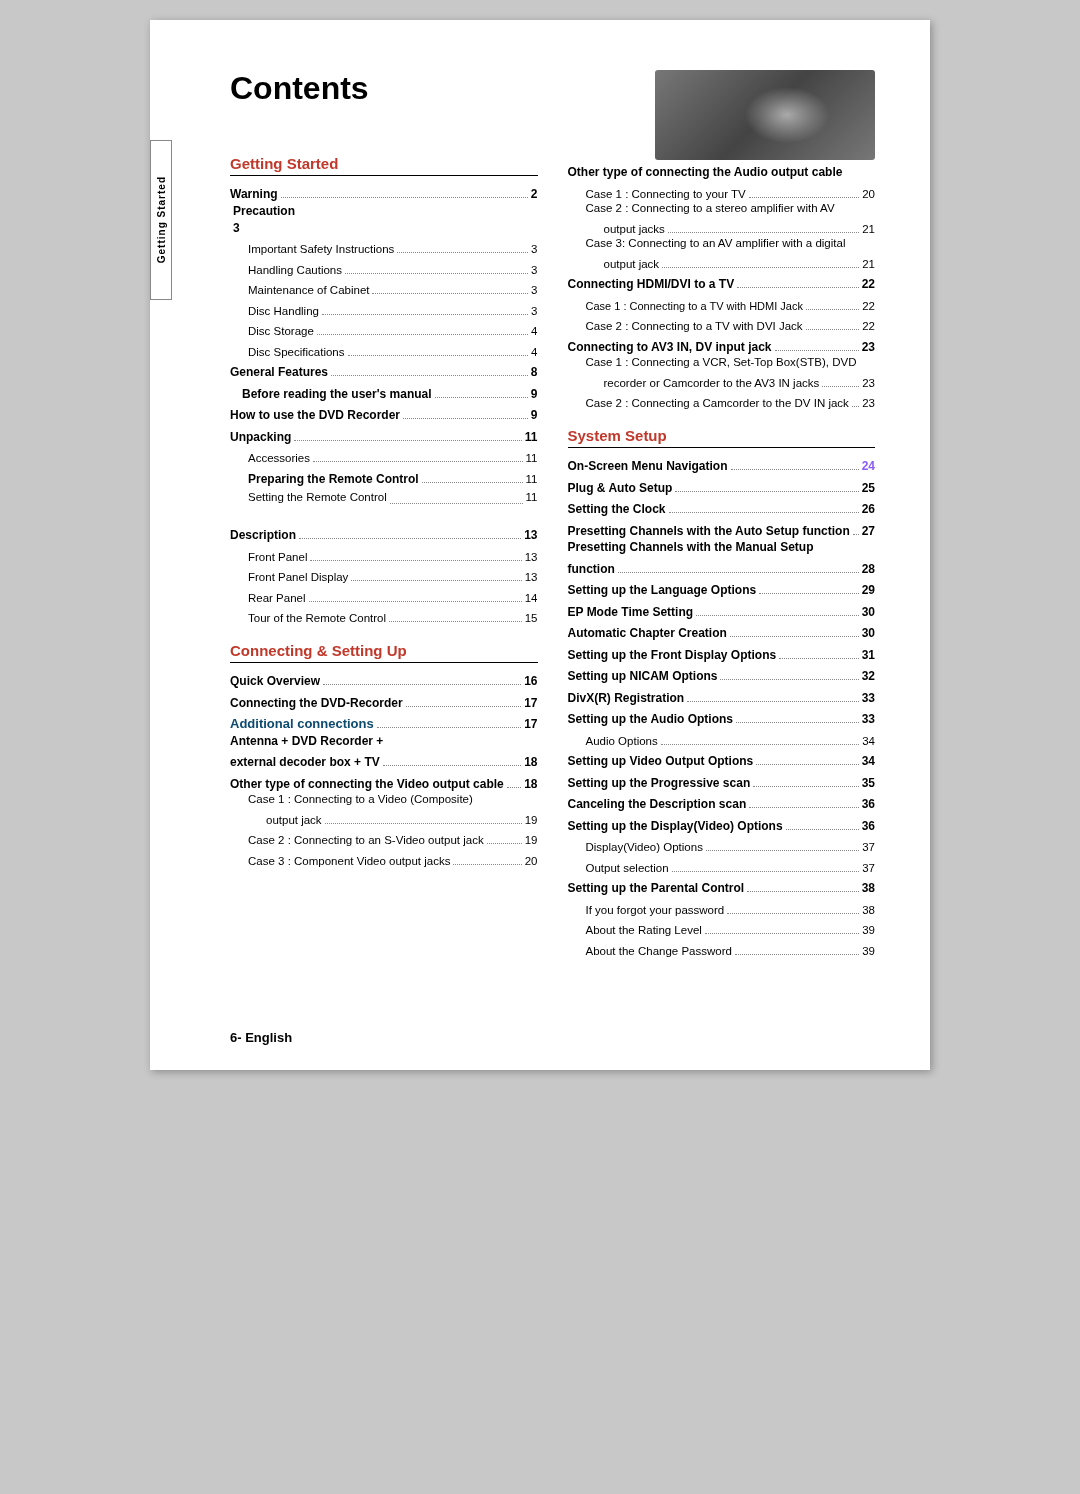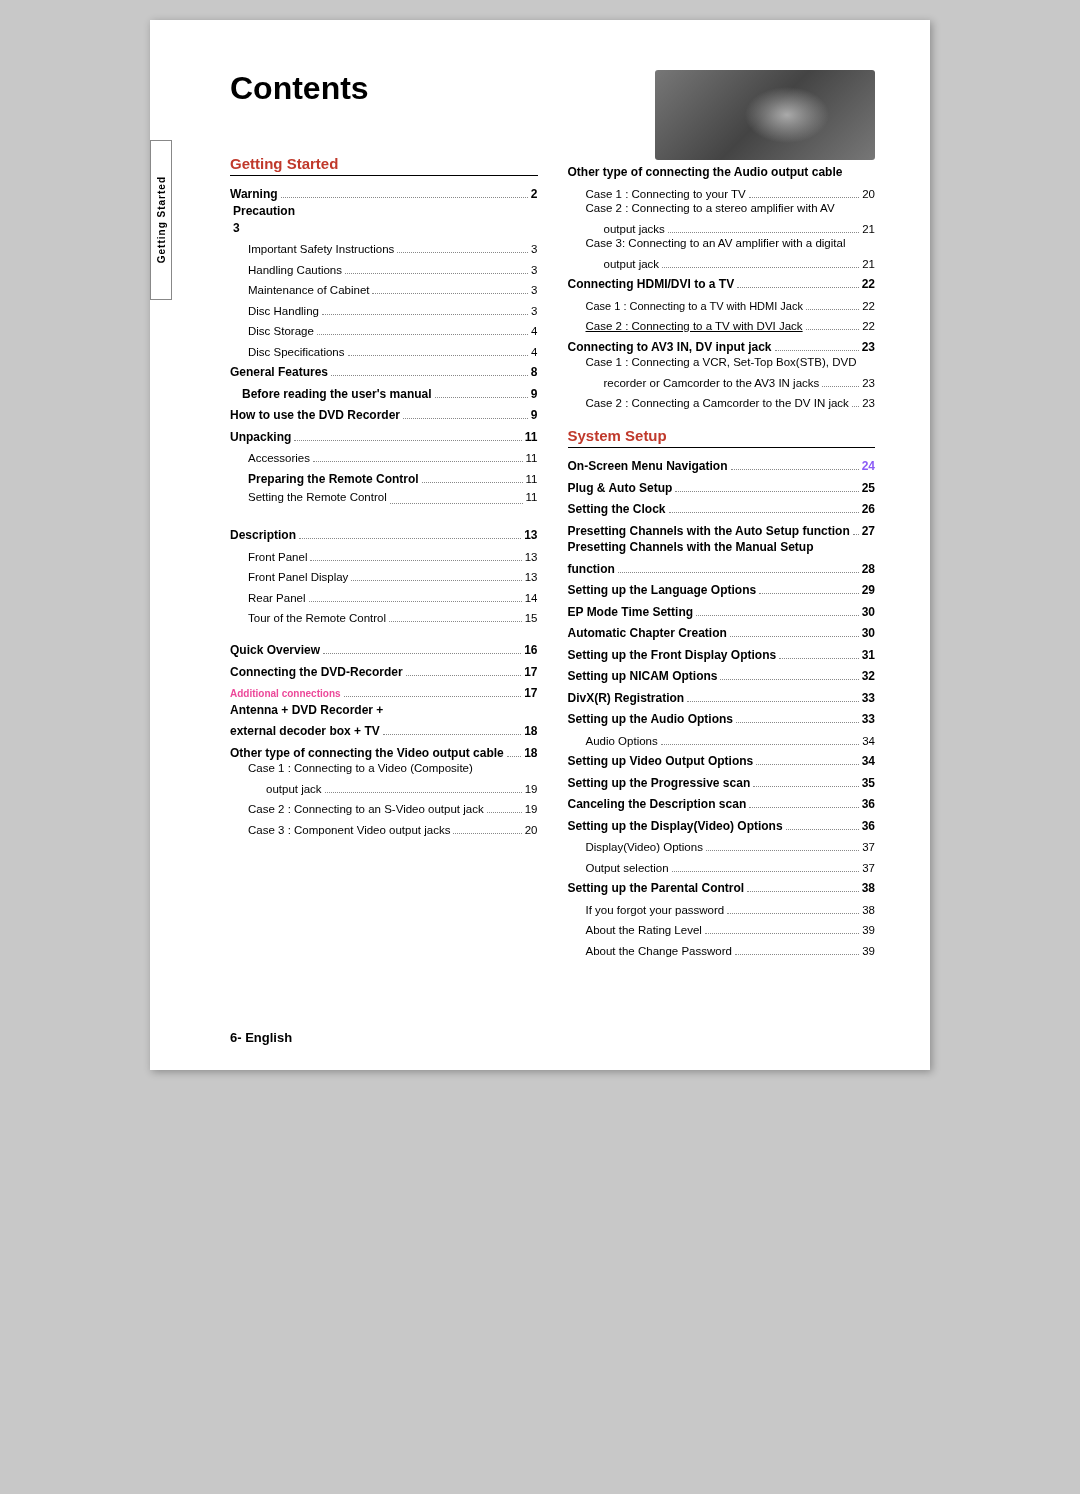--- a/index.html
+++ b/index.html
@@ -217,33 +217,34 @@
             </div>
             <div style="display: flex; align-items: baseline; margin-bottom: 2.5px;">
               <span style="font-size: 11.5px; font-weight: normal; color: rgb(0, 0, 0); white-space: nowrap; padding-left: 18px;">Tour of the Remote Control</span>
               <span style="flex: 1 1 0%; border-bottom: 1px dotted rgb(136, 136, 136); height: 1em; margin: 0px 3px 2px;"></span>
               <span style="font-size: 11.5px; font-weight: normal; color: rgb(0, 0, 0); white-space: nowrap;">15</span>
             </div>
           </div>
       </div>
 
       <div style="margin-top:14px;">
+        <div class="section-header">Connecting &amp; Setting Up</div>
         <div id="left-entries-2">
             <div style="display: flex; align-items: baseline; margin-bottom: 2.5px;">
               <span style="font-size: 12px; font-weight: bold; color: rgb(0, 0, 0); white-space: nowrap; padding-left: 0px;">Quick Overview</span>
               <span style="flex: 1 1 0%; border-bottom: 1px dotted rgb(136, 136, 136); height: 1em; margin: 0px 3px 2px;"></span>
               <span style="font-size: 12px; font-weight: bold; color: rgb(0, 0, 0); white-space: nowrap;">16</span>
             </div>
             <div style="display: flex; align-items: baseline; margin-bottom: 2.5px;">
               <span style="font-size: 12px; font-weight: bold; color: rgb(0, 0, 0); white-space: nowrap; padding-left: 0px;">Connecting the DVD-Recorder</span>
               <span style="flex: 1 1 0%; border-bottom: 1px dotted rgb(136, 136, 136); height: 1em; margin: 0px 3px 2px;"></span>
               <span style="font-size: 12px; font-weight: bold; color: rgb(0, 0, 0); white-space: nowrap;">17</span>
             </div>
             <div style="display: flex; align-items: baseline; margin-bottom: 2.5px;">
-              <span style="font-size: 10px; font-weight: bold; color: #ec4899; white-space: nowrap; padding-left: 0px;">Additional connections</span>
+              <span style="font-size: 13px; font-weight: bold; color: #0c4a6e; white-space: nowrap; padding-left: 0px;">Additional connections</span>
               <span style="flex: 1 1 0%; border-bottom: 1px dotted rgb(136, 136, 136); height: 1em; margin: 0px 3px 2px;"></span>
               <span style="font-size: 12px; font-weight: bold; color: rgb(0, 0, 0); white-space: nowrap;">17</span>
             </div>
             <div style="display: flex; align-items: baseline; margin-bottom: 2.5px;">
               <span style="font-size: 12px; font-weight: bold; color: rgb(0, 0, 0); white-space: nowrap; padding-left: 0px;">Antenna + DVD Recorder +</span>
               <span style="flex: 1 1 0%;"></span>
             </div>
             <div style="display: flex; align-items: baseline; margin-bottom: 2.5px;">
               <span style="font-size: 12px; font-weight: bold; color: rgb(0, 0, 0); white-space: nowrap; padding-left: 0px;">external decoder box + TV</span>
               <span style="flex: 1 1 0%; border-bottom: 1px dotted rgb(136, 136, 136); height: 1em; margin: 0px 3px 2px;"></span>
@@ -312,21 +313,21 @@
             <span style="font-size: 12px; font-weight: bold; color: rgb(0, 0, 0); white-space: nowrap; padding-left: 0px;">Connecting HDMI/DVI to a TV</span>
             <span style="flex: 1 1 0%; border-bottom: 1px dotted rgb(136, 136, 136); height: 1em; margin: 0px 3px 2px;"></span>
             <span style="font-size: 12px; font-weight: bold; color: rgb(0, 0, 0); white-space: nowrap;">22</span>
           </div>
           <div style="display: flex; align-items: baseline; margin-bottom: 2.5px;">
             <span style="font-size: 11px; font-weight: normal; color: rgb(0, 0, 0); white-space: nowrap; padding-left: 18px;">Case 1 : Connecting to a TV with HDMI Jack</span>
             <span style="flex: 1 1 0%; border-bottom: 1px dotted rgb(136, 136, 136); height: 1em; margin: 0px 3px 2px;"></span>
             <span style="font-size: 11.5px; font-weight: normal; color: rgb(0, 0, 0); white-space: nowrap;">22</span>
           </div>
           <div style="display: flex; align-items: baseline; margin-bottom: 2.5px;">
-            <span style="font-size: 11.5px; font-weight: normal; color: rgb(0, 0, 0); white-space: nowrap; padding-left: 18px; text-decoration: underline;">Case 2 : Connecting to a TV with DVI Jack</span>
+            <span style="font-size: 11.5px; font-weight: normal; color: rgb(0, 0, 0); white-space: nowrap; padding-left: 18px;">Case 2 : Connecting to a TV with DVI Jack</span>
             <span style="flex: 1 1 0%; border-bottom: 1px dotted rgb(136, 136, 136); height: 1em; margin: 0px 3px 2px;"></span>
             <span style="font-size: 11.5px; font-weight: normal; color: rgb(0, 0, 0); white-space: nowrap;">22</span>
           </div>
           <div style="display: flex; align-items: baseline; margin-bottom: 2.5px;">
             <span style="font-size: 12px; font-weight: bold; color: rgb(0, 0, 0); white-space: nowrap; padding-left: 0px;">Connecting to AV3 IN, DV input jack</span>
             <span style="flex: 1 1 0%; border-bottom: 1px dotted rgb(136, 136, 136); height: 1em; margin: 0px 3px 2px;"></span>
             <span style="font-size: 12px; font-weight: bold; color: rgb(0, 0, 0); white-space: nowrap;">23</span>
           </div>
           <div style="display: flex; align-items: baseline; margin-bottom: 2.5px;">
             <span style="font-size: 11.5px; font-weight: normal; color: rgb(0, 0, 0); white-space: nowrap; padding-left: 18px;">Case 1 : Connecting a VCR, Set-Top Box(STB), DVD</span>

